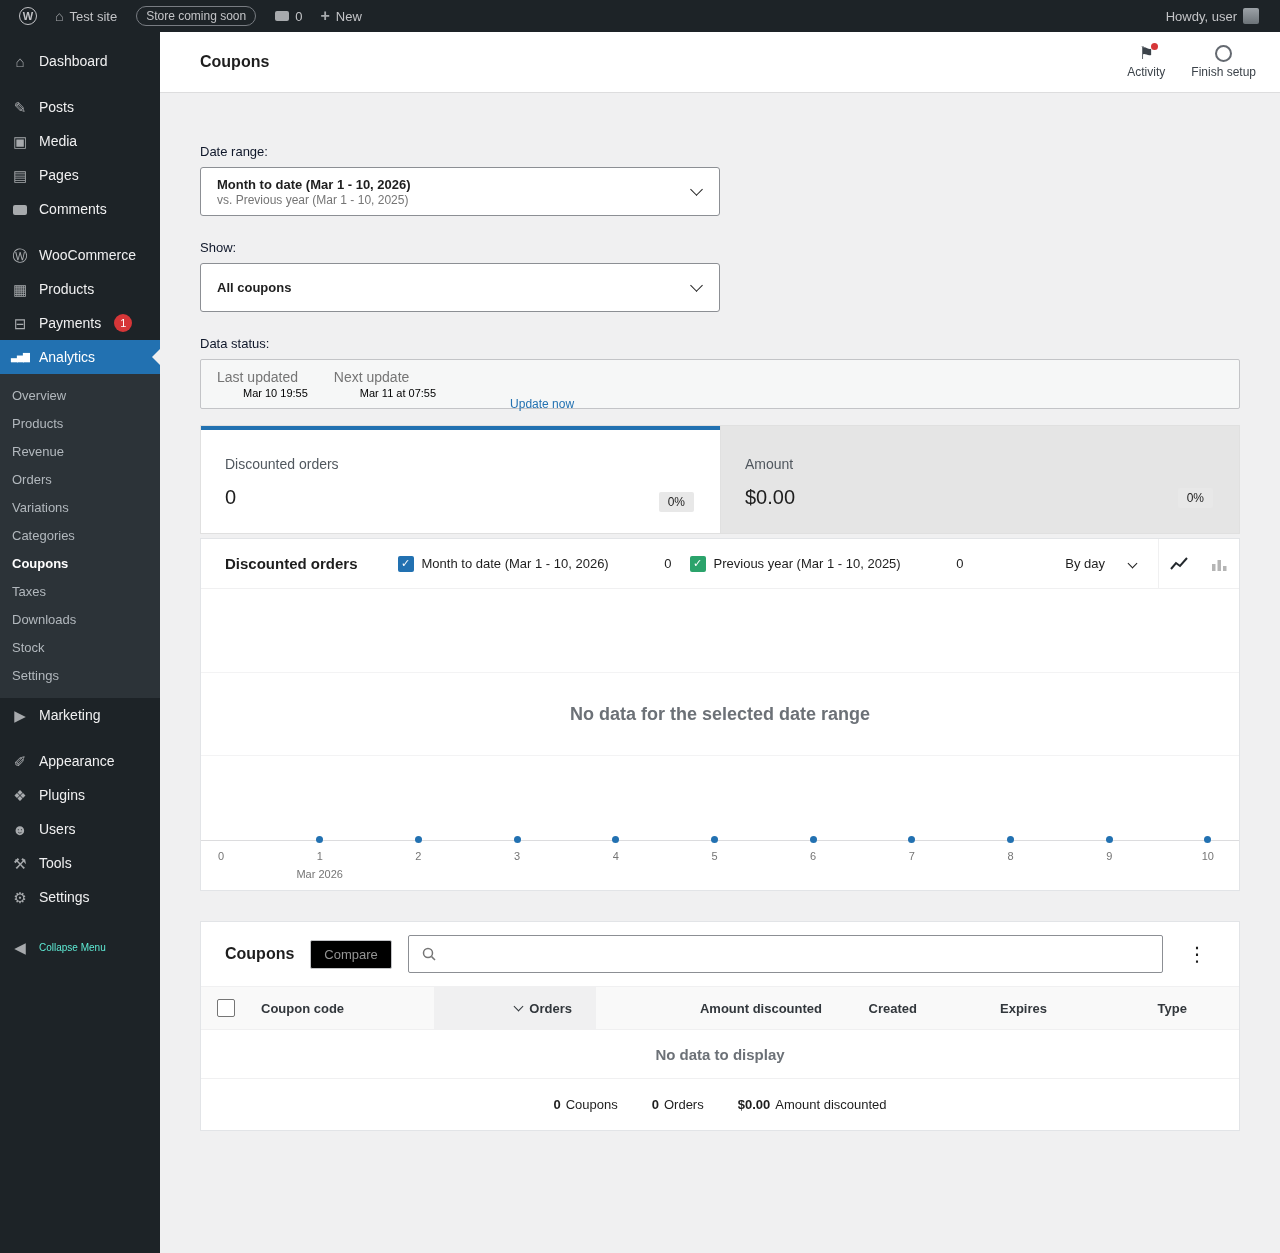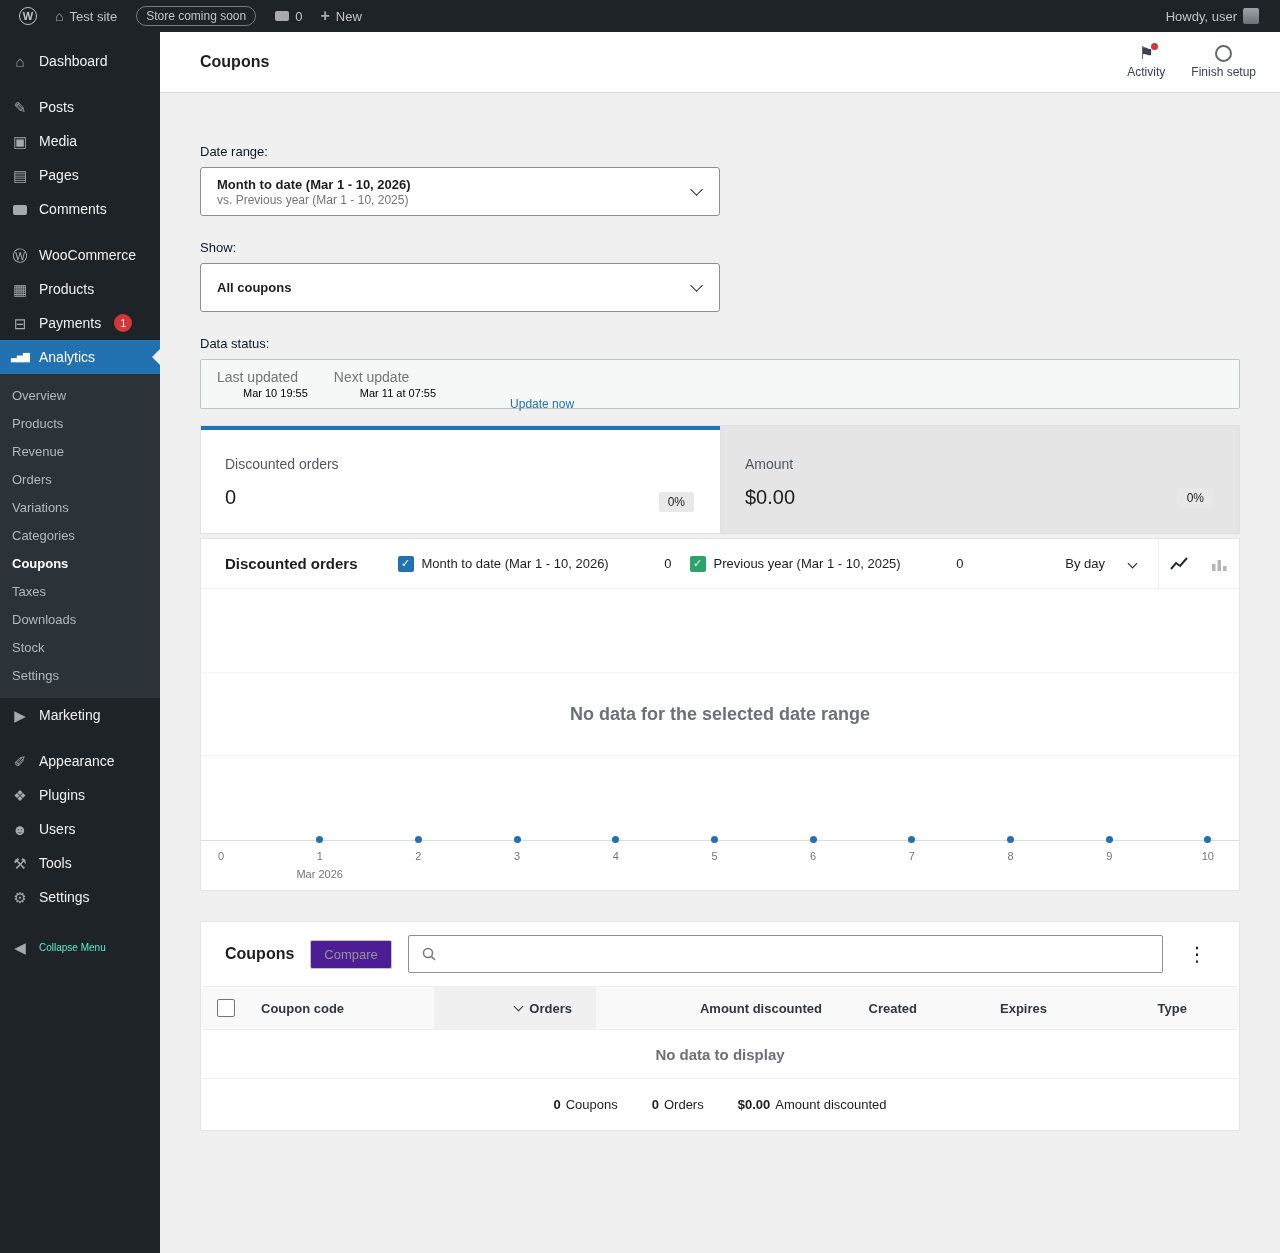--- a/index.html
+++ b/index.html
@@ -102,21 +102,21 @@
   .tick { display:flex; flex-direction:column; align-items:center; width:16px; margin-top:-4px; position:relative; }
   .tick .dot { width:7px; height:7px; border-radius:50%; background:#2271b1; }
   .tick.no-dot .dot { visibility:hidden; }
   .tick-num { margin-top:7px; font-size:11px; color:#757575; }
   .tick-month { position:absolute; top:32px; left:50%; transform:translateX(-50%); font-size:11px; color:#757575; white-space:nowrap; }
 
   
   .table-card { margin-top:30px; }
   .table-toolbar { display:flex; align-items:center; padding:13px 24px; gap:16px; }
   .table-title { font-size:16px; font-weight:700; }
-  .compare-btn { border:1px solid #c3c4c7; background:#4c1d95; border-radius:2px; color:#949494; font-size:13px; padding:6px 13px; cursor:pointer; font-family:inherit; }
+  .compare-btn { border:1px solid #c3c4c7; background:#000000; border-radius:2px; color:#949494; font-size:13px; padding:6px 13px; cursor:pointer; font-family:inherit; }
   .search-box { flex:1; height:38px; border:1px solid #8c8f94; border-radius:2px; display:flex; align-items:center; padding:0 12px; gap:8px; background:#fff; }
   .search-box svg { flex-shrink:0; color:#757575; }
   .search-input { border:none; outline:none; flex:1; font-size:13px; font-family:inherit; background:transparent; }
   .kebab { font-size:20px; color:#1e1e1e; padding:4px 8px; cursor:pointer; line-height:1; }
 
   .thead { display:flex; align-items:stretch; background:#f9f9f9; border-top:1px solid #f0f0f1; border-bottom:1px solid #f0f0f1; height:44px; font-size:13px; font-weight:700; color:#32373c; }
   .th { display:flex; align-items:center; cursor:pointer; }
   .th-check { width:44px; padding-left:16px; }
   .checkbox { width:18px; height:18px; border:1px solid #757575; border-radius:2px; background:#fff; display:inline-block; }
   .th-code { flex:1; padding-left:16px; }

